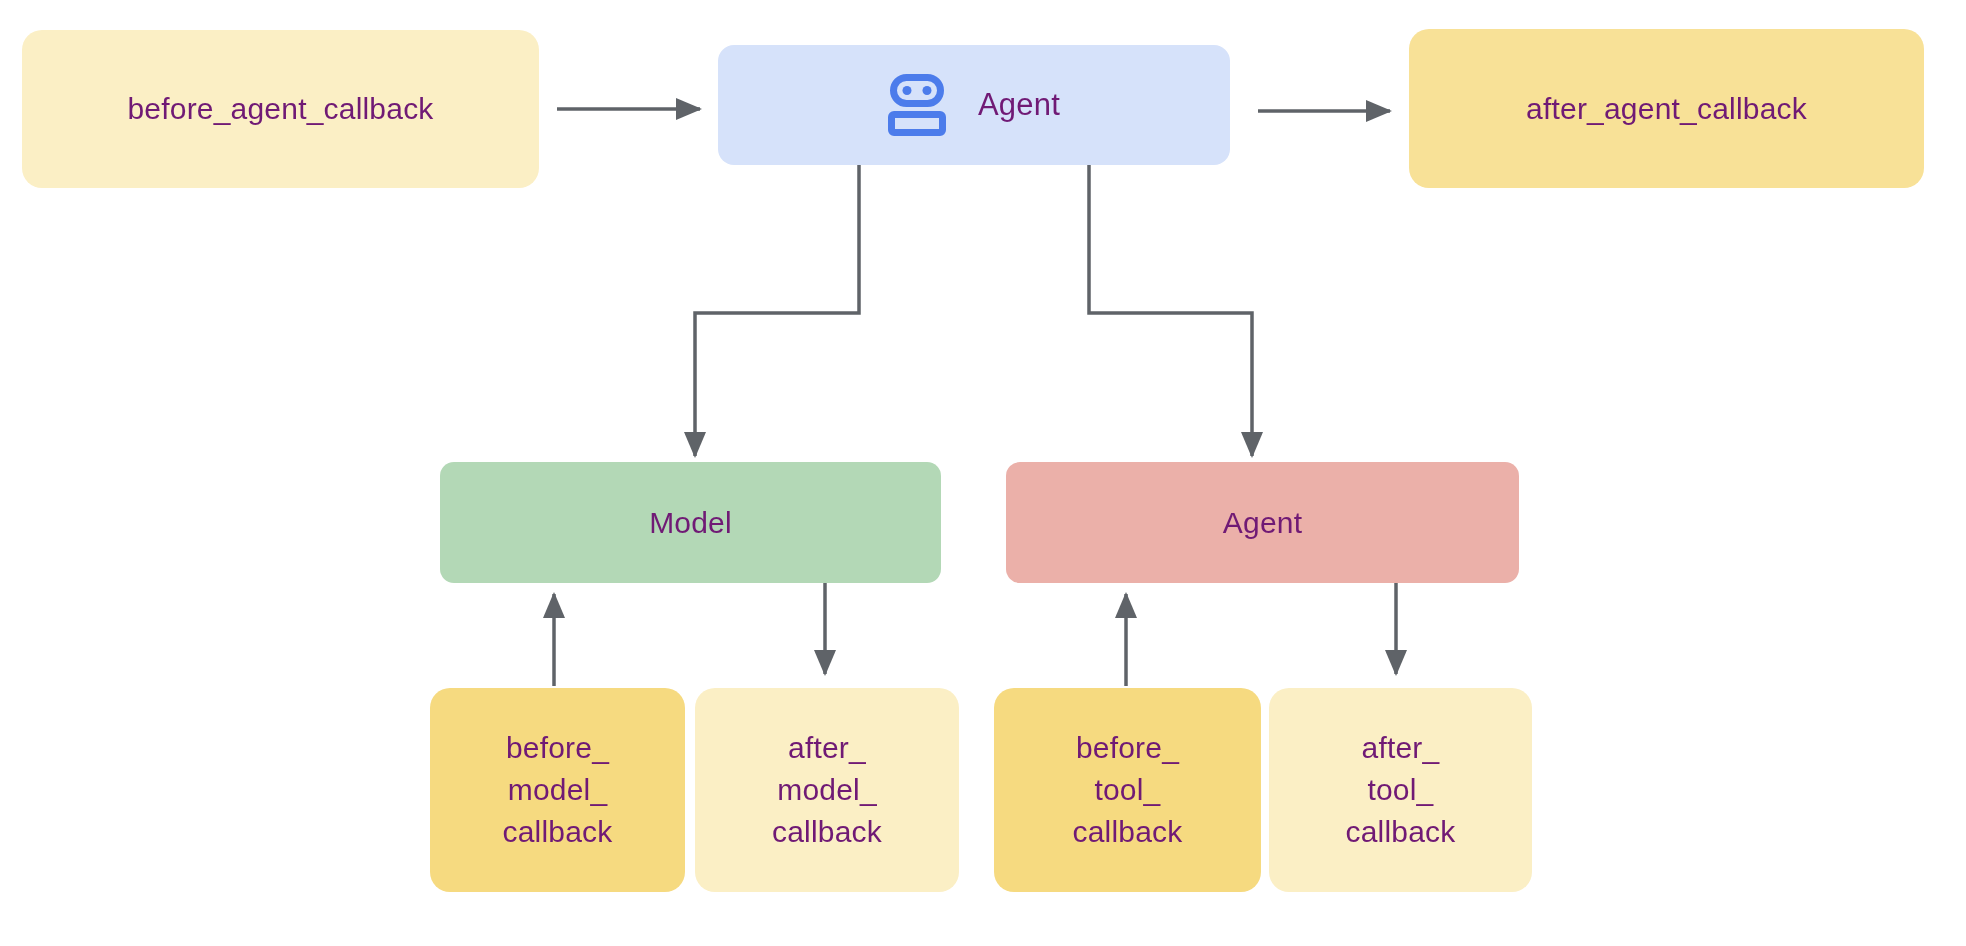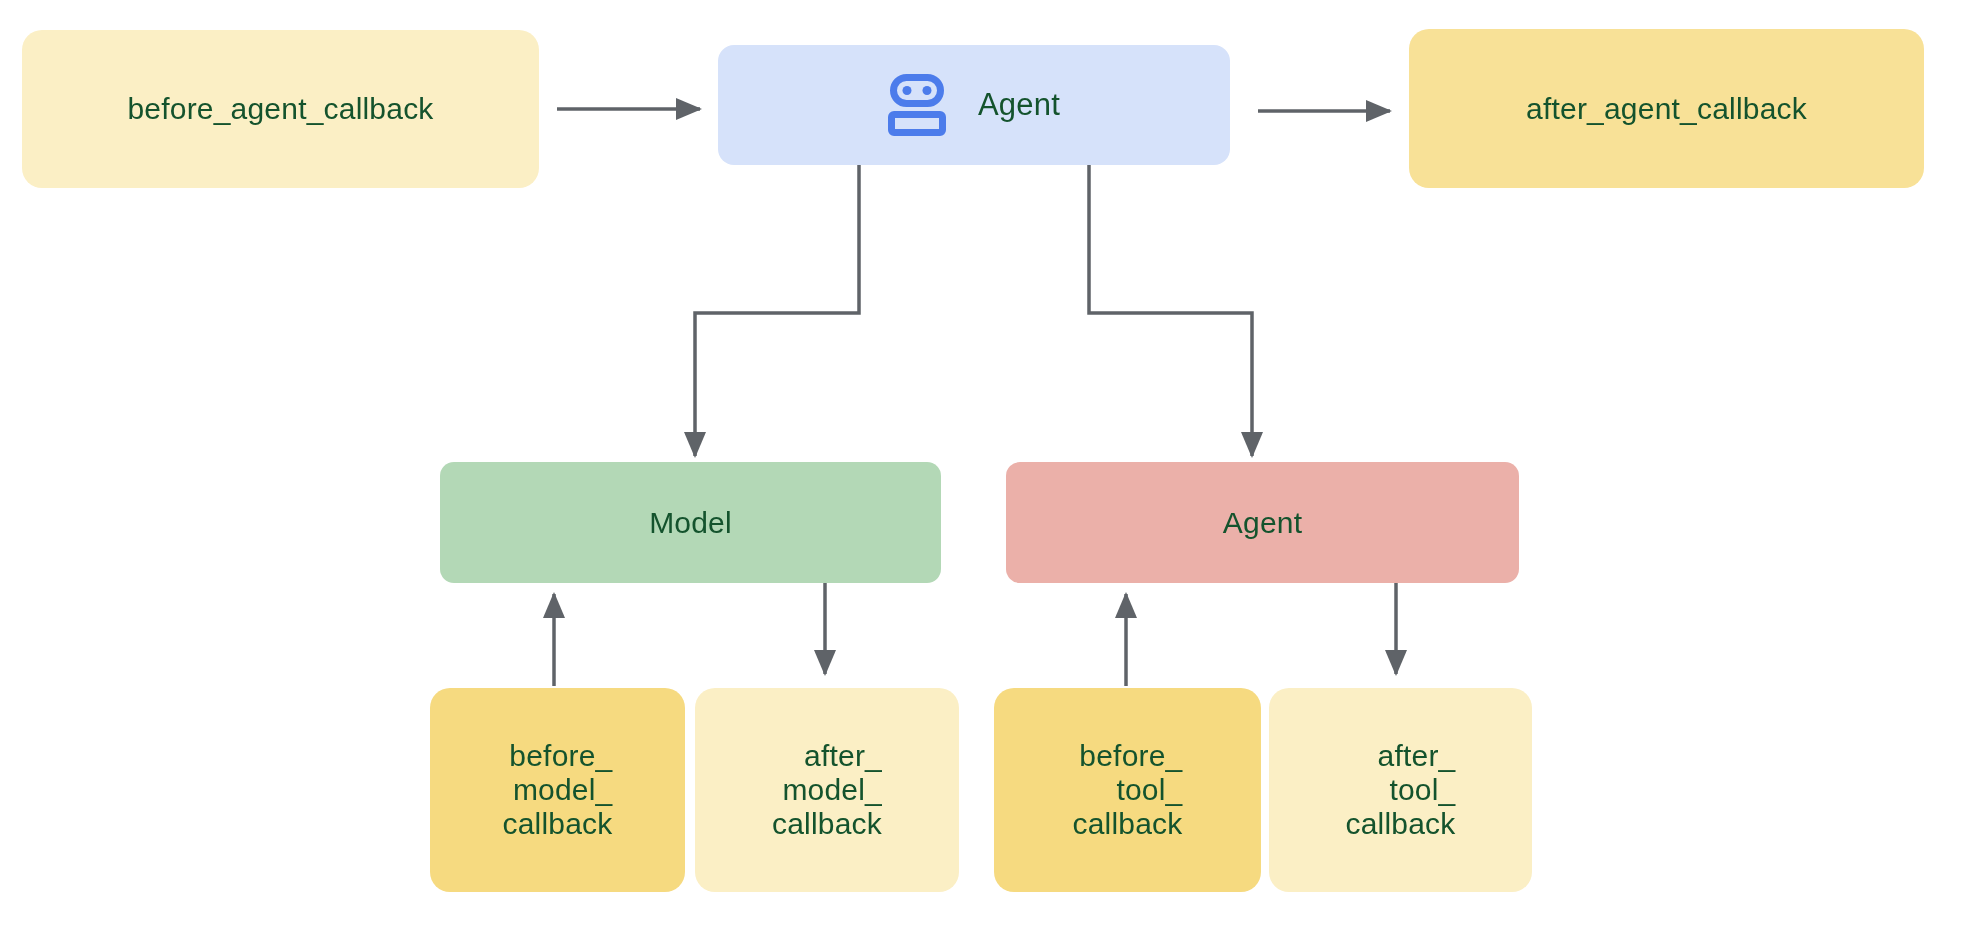--- a/index.html
+++ b/index.html
@@ -14,43 +14,42 @@
     height: 946px;
     background: #FFFFFF;
     overflow: hidden;
   }
   .node {
     position: absolute;
     display: flex;
     align-items: center;
     justify-content: center;
     box-sizing: border-box;
-    color: #14532d;
+    color: #701a75;
     font-size: 30px;
     letter-spacing: 0.2px;
     text-align: center;
   }
   .r20 { border-radius: 20px; }
   .r14 { border-radius: 14px; }
   .r16 { border-radius: 16px; }
 
   .node-before-agent { left: 22px;  top: 30px;  width: 517px; height: 158px; }
   .node-agent        { left: 718px; top: 45px;  width: 512px; height: 120px; gap: 32px; font-size: 31px; }
   .node-after-agent  { left: 1409px;top: 29px;  width: 515px; height: 159px; }
   .node-model        { left: 440px; top: 462px; width: 501px; height: 121px; }
   .node-tools        { left: 1006px;top: 462px; width: 513px; height: 121px; }
   .node-before-model { left: 430px; top: 688px; width: 255px; height: 204px; }
   .node-after-model  { left: 695px; top: 688px; width: 264px; height: 204px; }
   .node-before-tool  { left: 994px; top: 688px; width: 267px; height: 204px; }
   .node-after-tool   { left: 1269px;top: 688px; width: 263px; height: 204px; }
 
   .multiline {
     white-space: pre-line;
-    line-height: 34px;
-    text-align: right;
+    line-height: 42px;
   }
   .edges-layer {
     position: absolute;
     left: 0; top: 0;
     width: 1966px;
     height: 946px;
     pointer-events: none;
   }
   .edge {
     stroke: #5F6368;

